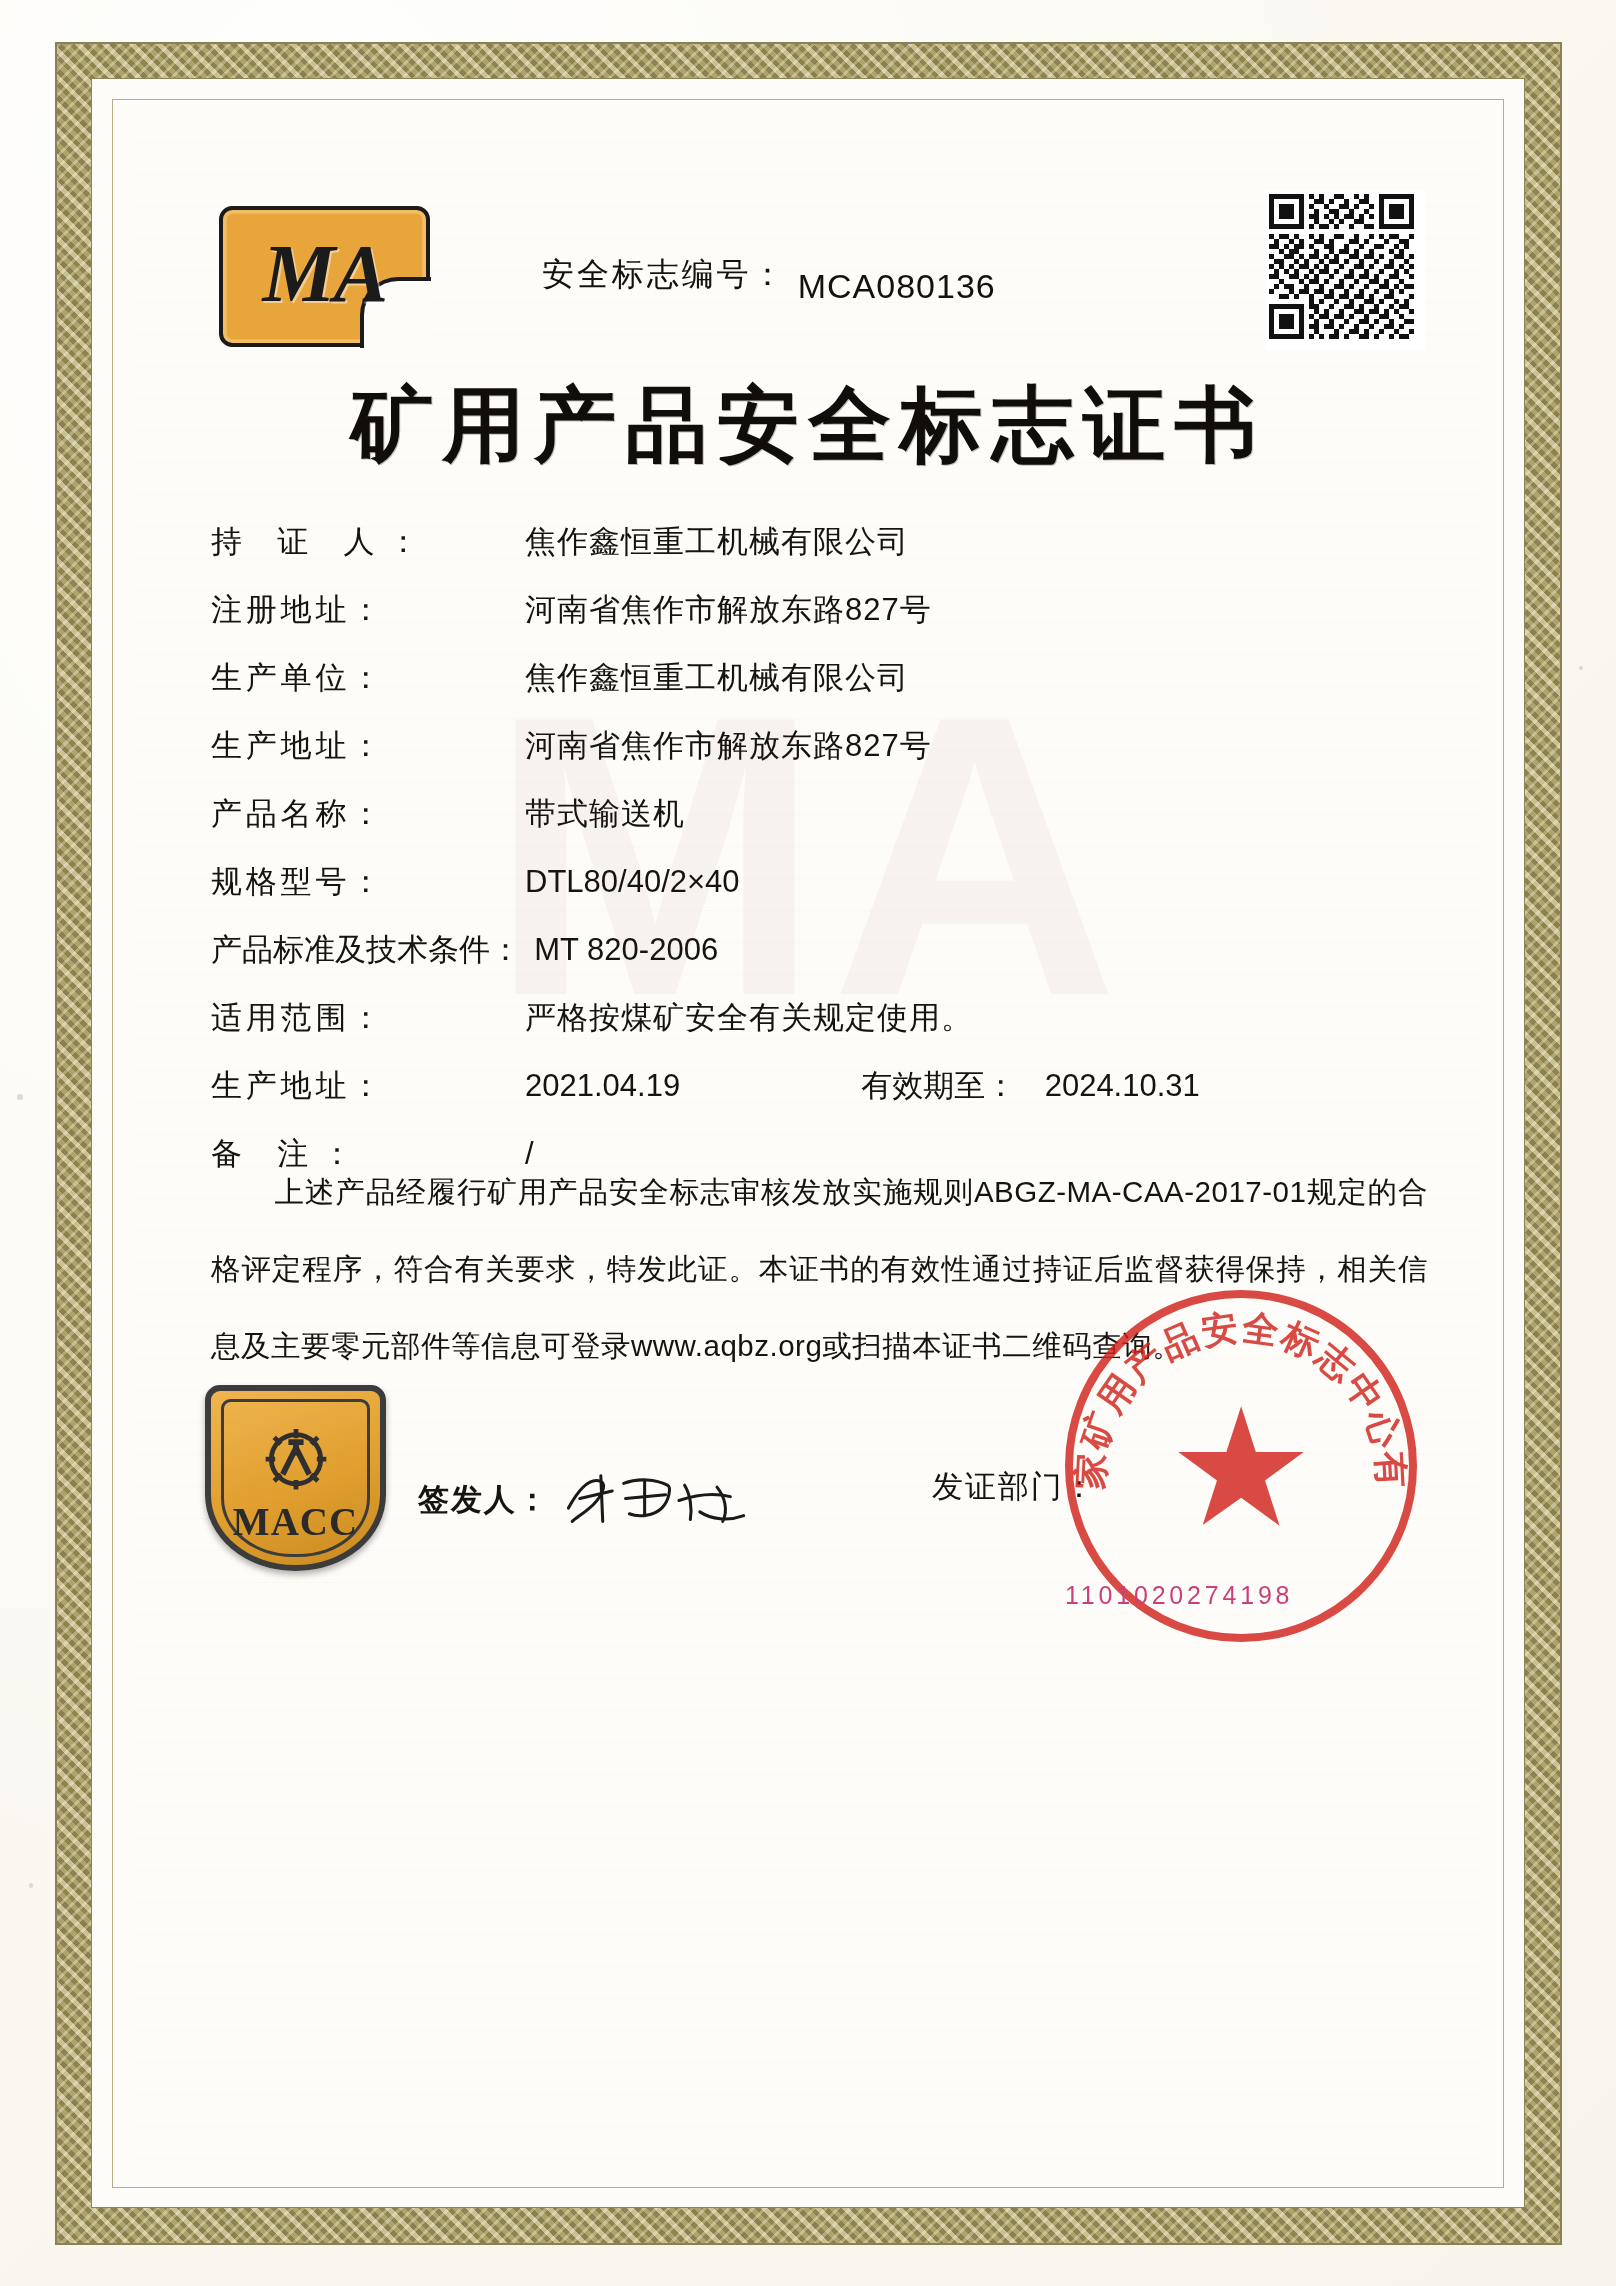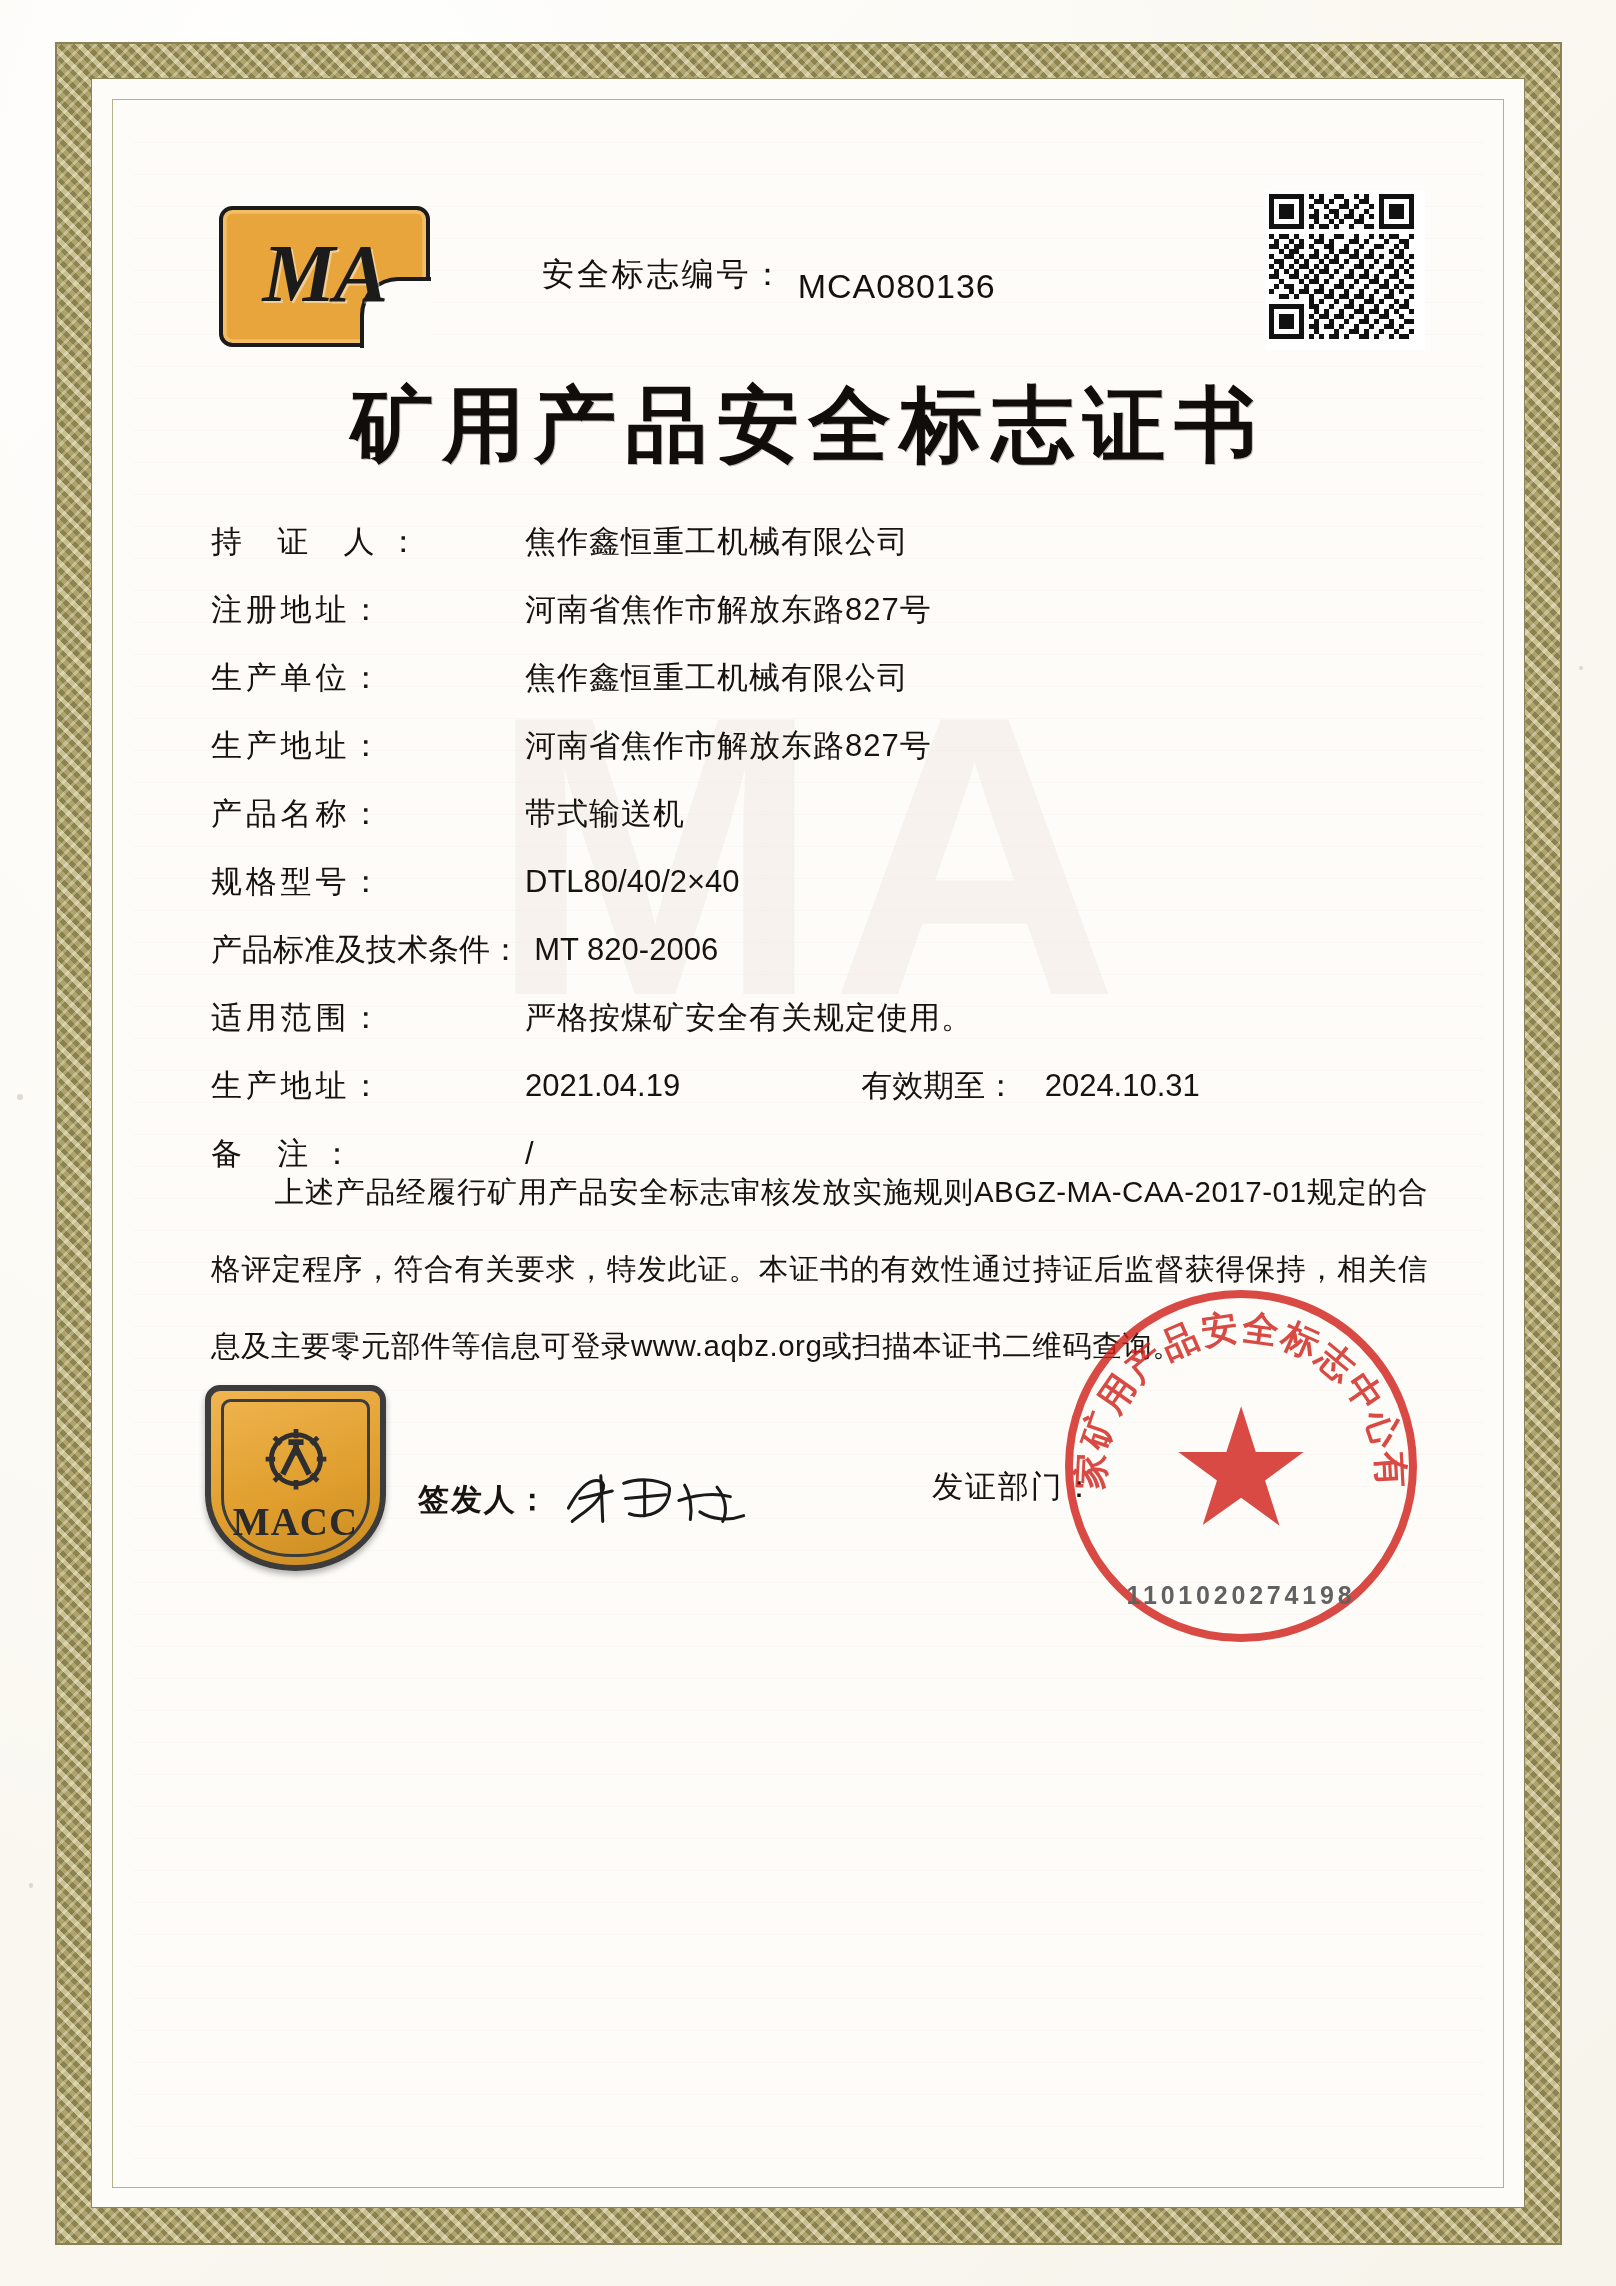--- a/index.html
+++ b/index.html
@@ -349,26 +349,25 @@
     transform: translate(-50%, -50%);
     font-size: 143px;
     color: #d0241c;
     line-height: 1;
   }
   .seal-bottom-text {
     position: absolute;
     left: 0;
     bottom: 32px;
     width: 352px;
-    text-align: center;
-    color: #404040;
+    text-align: left;
+    color: #be185d;
     font-size: 25px;
     letter-spacing: 3.8px;
     font-family: "Liberation Sans", sans-serif;
-    font-weight: bold;
   }
   .seal-arc {
     position: absolute;
     inset: 0;
   }
   .seal-arc text {
     fill: #d0241c;
     font-family: "Liberation Sans", sans-serif;
     font-size: 38px;
     font-weight: bold;

